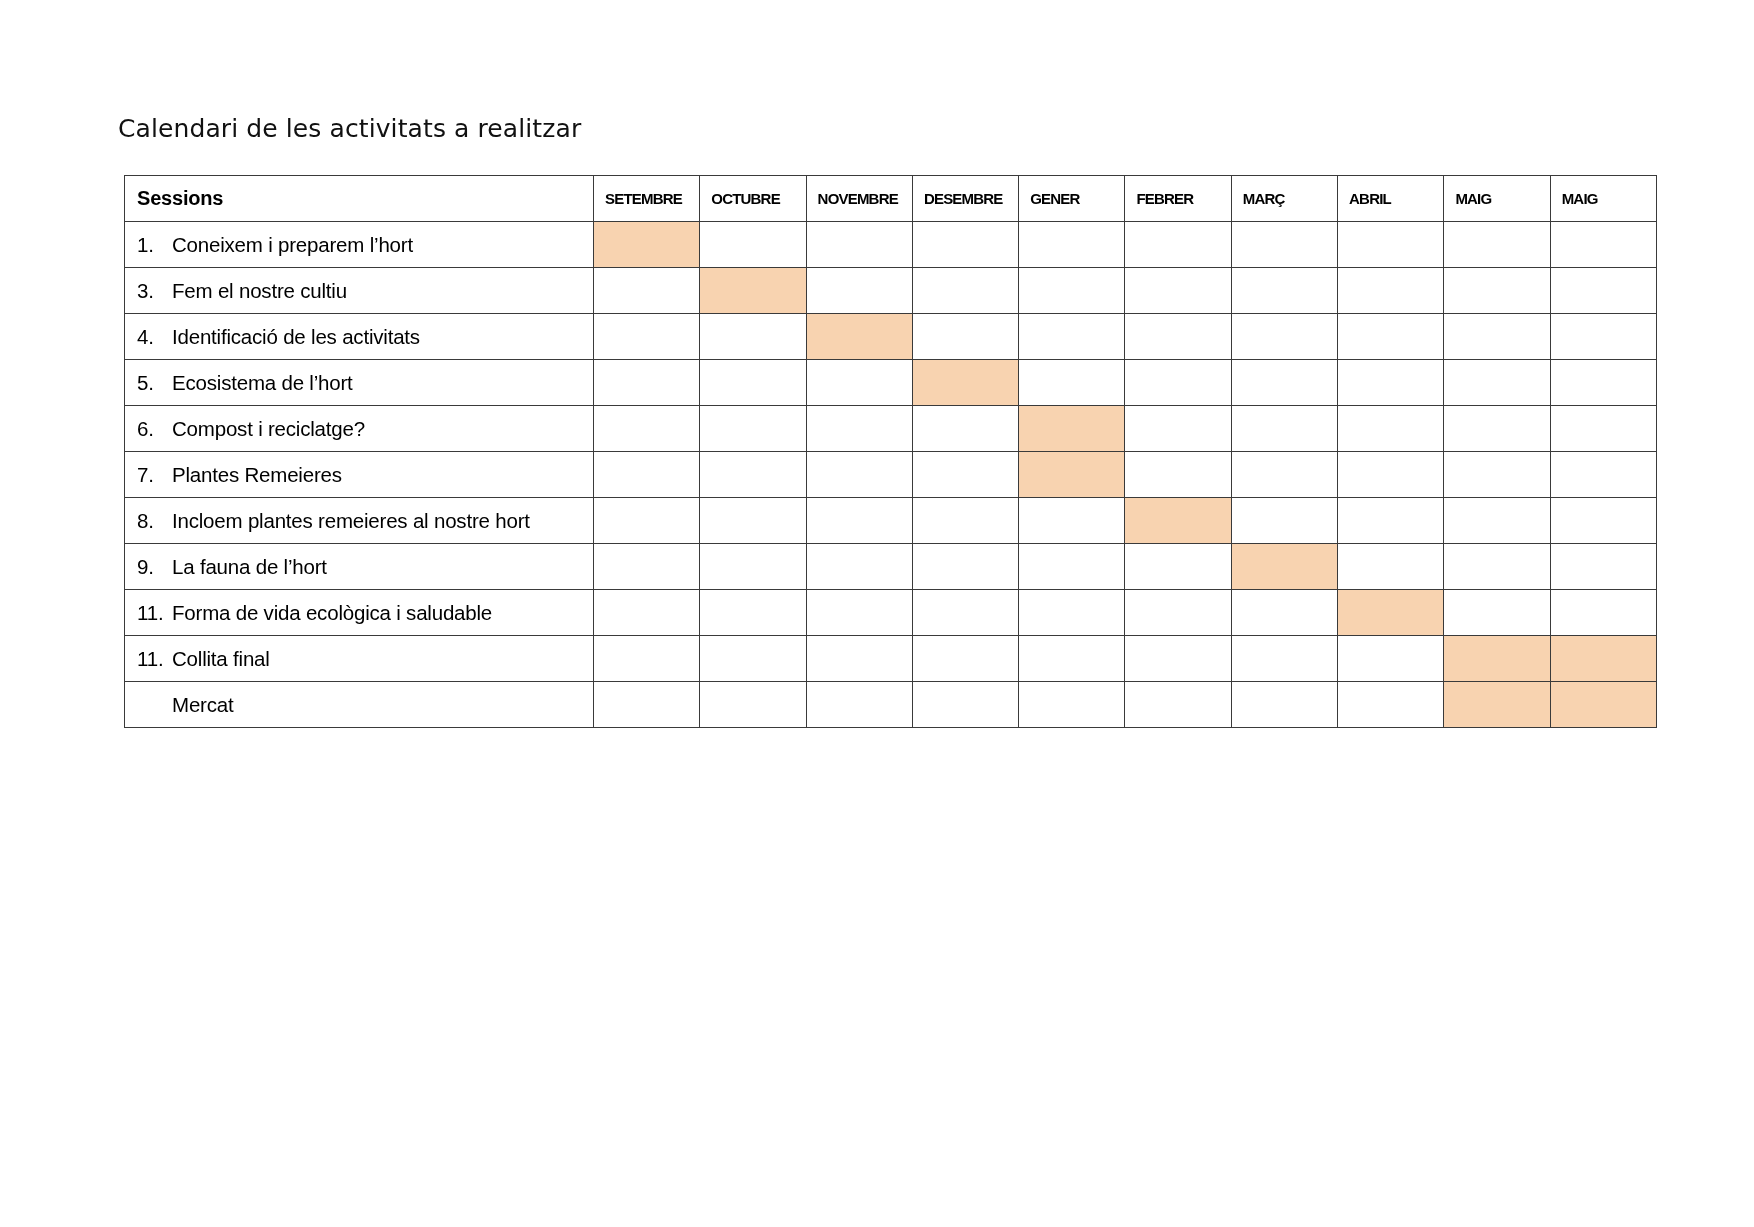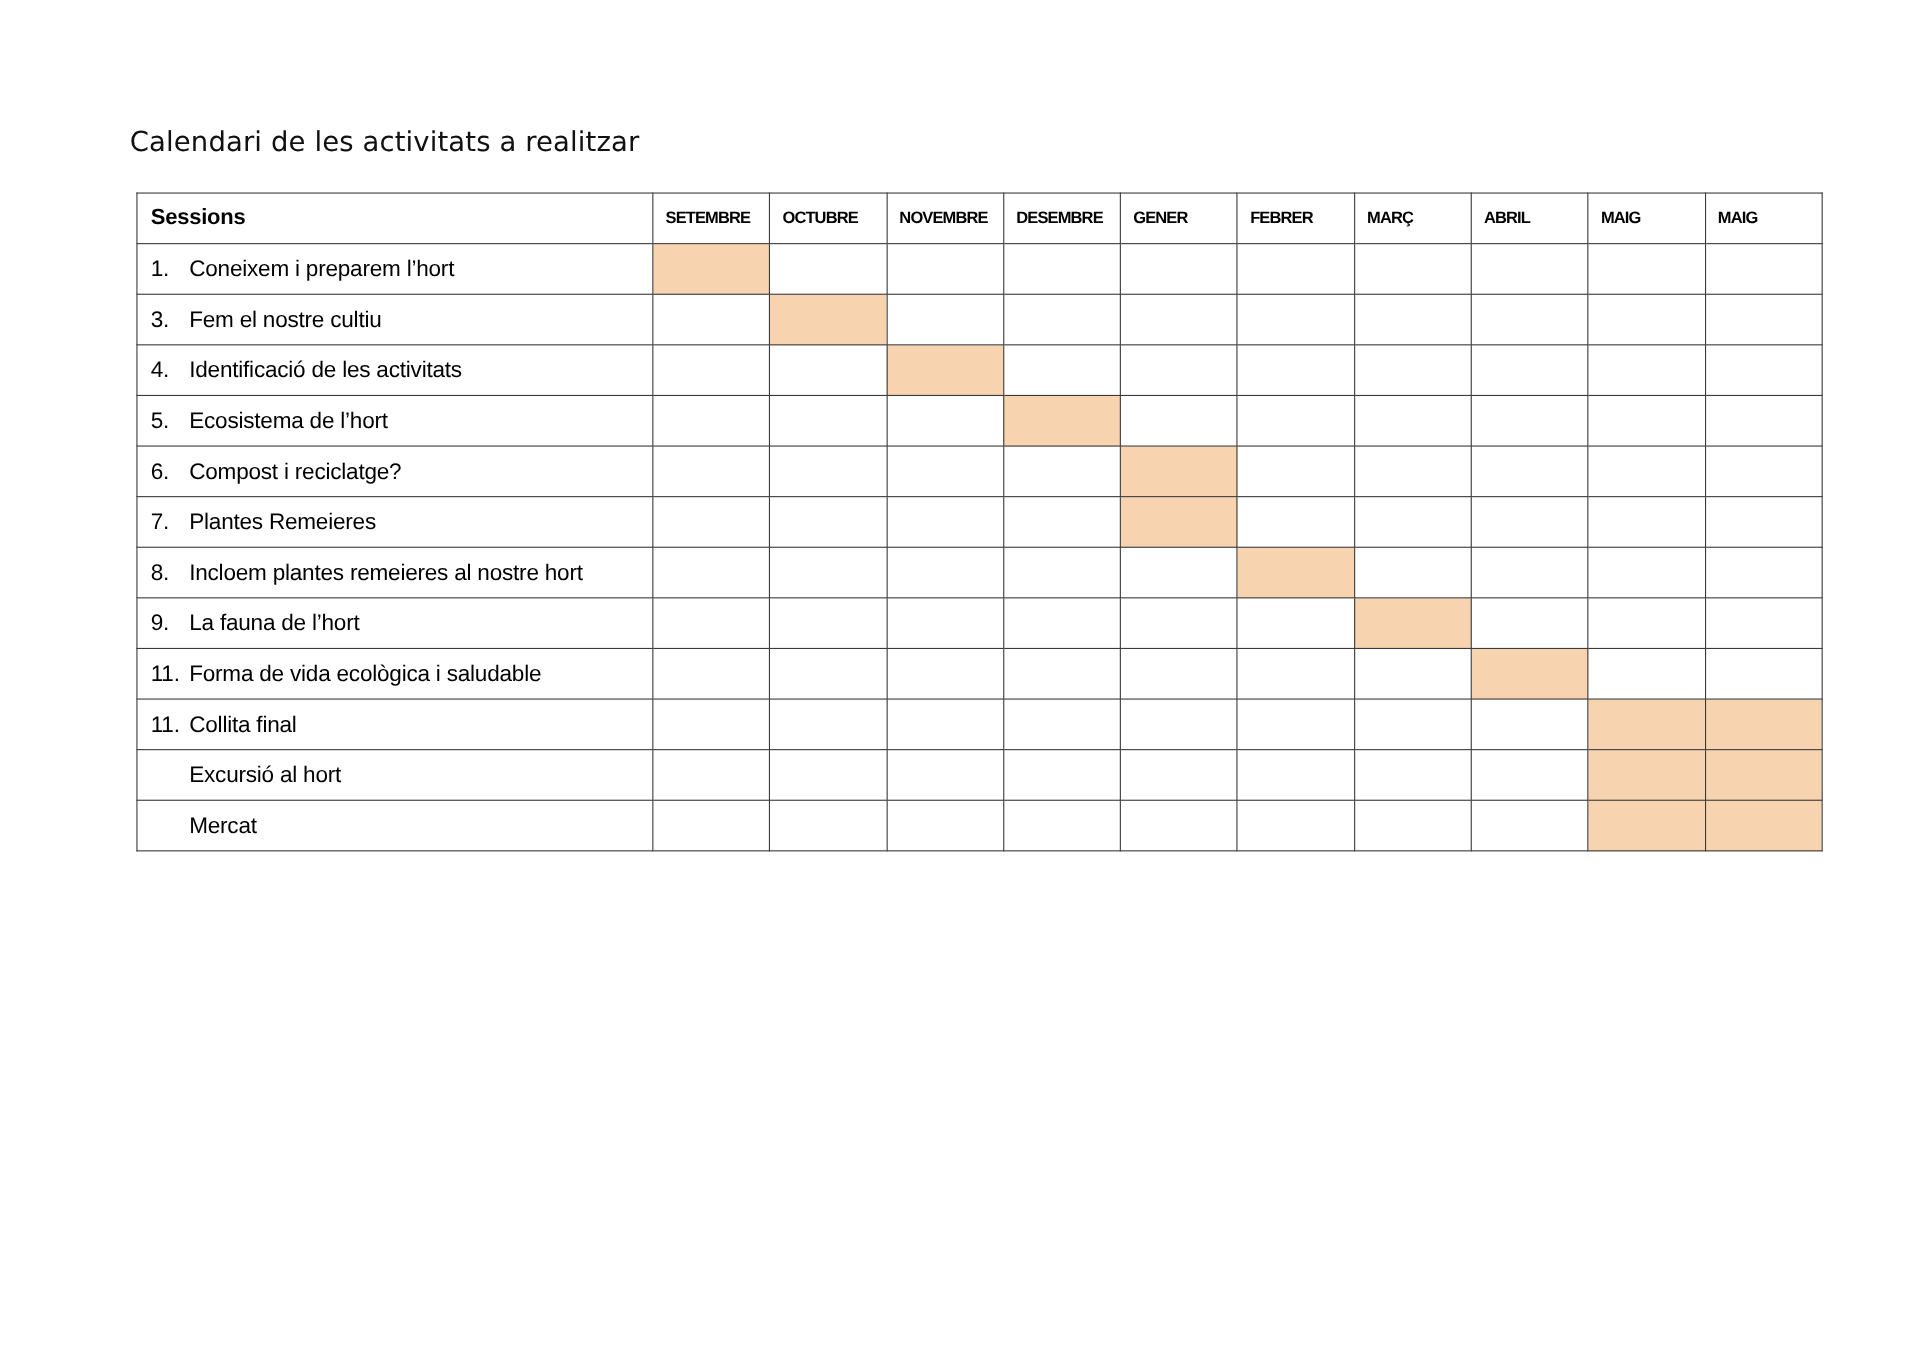--- a/index.html
+++ b/index.html
@@ -233,33 +233,20 @@
         <td class="month-cell off"></td>
         <td class="month-cell off"></td>
         <td class="month-cell off"></td>
         <td class="month-cell off"></td>
         <td class="month-cell off"></td>
         <td class="month-cell off"></td>
         <td class="month-cell on" style="background: rgb(248, 211, 176);"></td>
         <td class="month-cell on" style="background: rgb(248, 211, 176);"></td>
       </tr>
       <tr>
-        <td class="session-cell"><span class="session-num"></span><span class="session-label">Excursió al hort</span></td>
-        <td class="month-cell off"></td>
-        <td class="month-cell off"></td>
-        <td class="month-cell off"></td>
-        <td class="month-cell off"></td>
-        <td class="month-cell off"></td>
-        <td class="month-cell off"></td>
-        <td class="month-cell off"></td>
-        <td class="month-cell off"></td>
-        <td class="month-cell on" style="background: rgb(248, 211, 176);"></td>
-        <td class="month-cell on" style="background: rgb(248, 211, 176);"></td>
-      </tr>
-      <tr>
         <td class="session-cell"><span class="session-num"></span><span class="session-label">Mercat</span></td>
         <td class="month-cell off"></td>
         <td class="month-cell off"></td>
         <td class="month-cell off"></td>
         <td class="month-cell off"></td>
         <td class="month-cell off"></td>
         <td class="month-cell off"></td>
         <td class="month-cell off"></td>
         <td class="month-cell off"></td>
         <td class="month-cell on" style="background: rgb(248, 211, 176);"></td>

